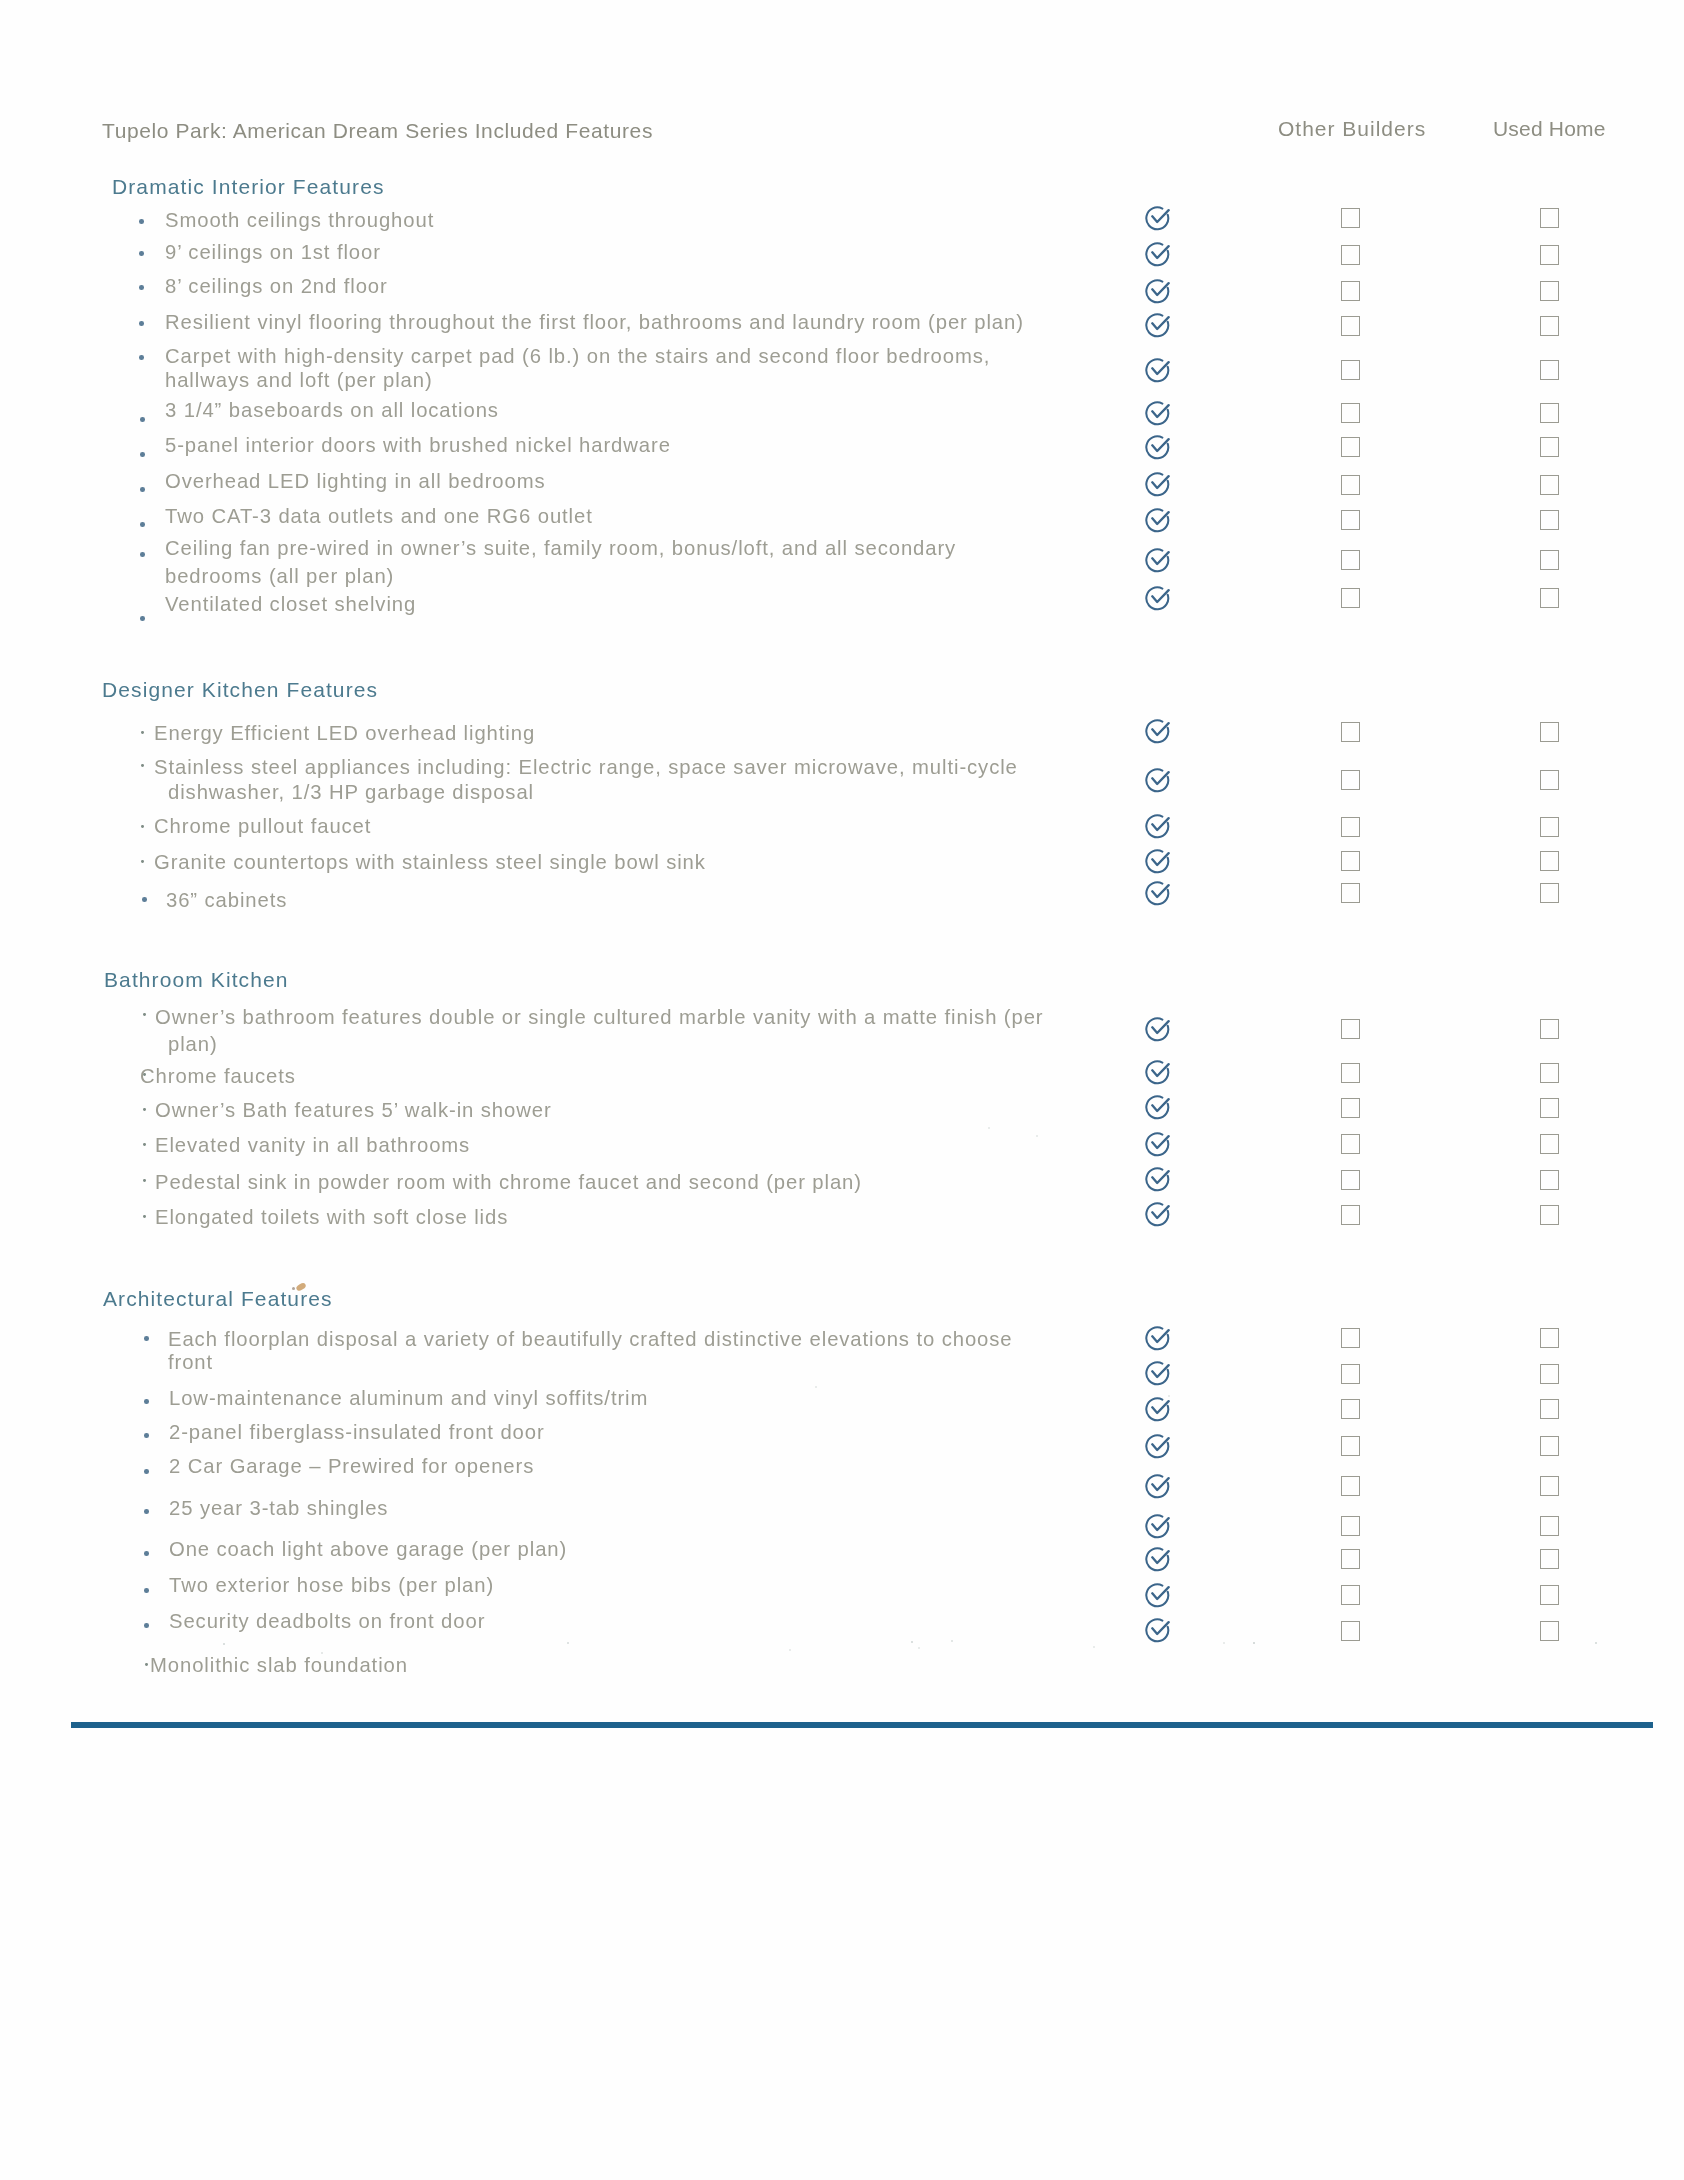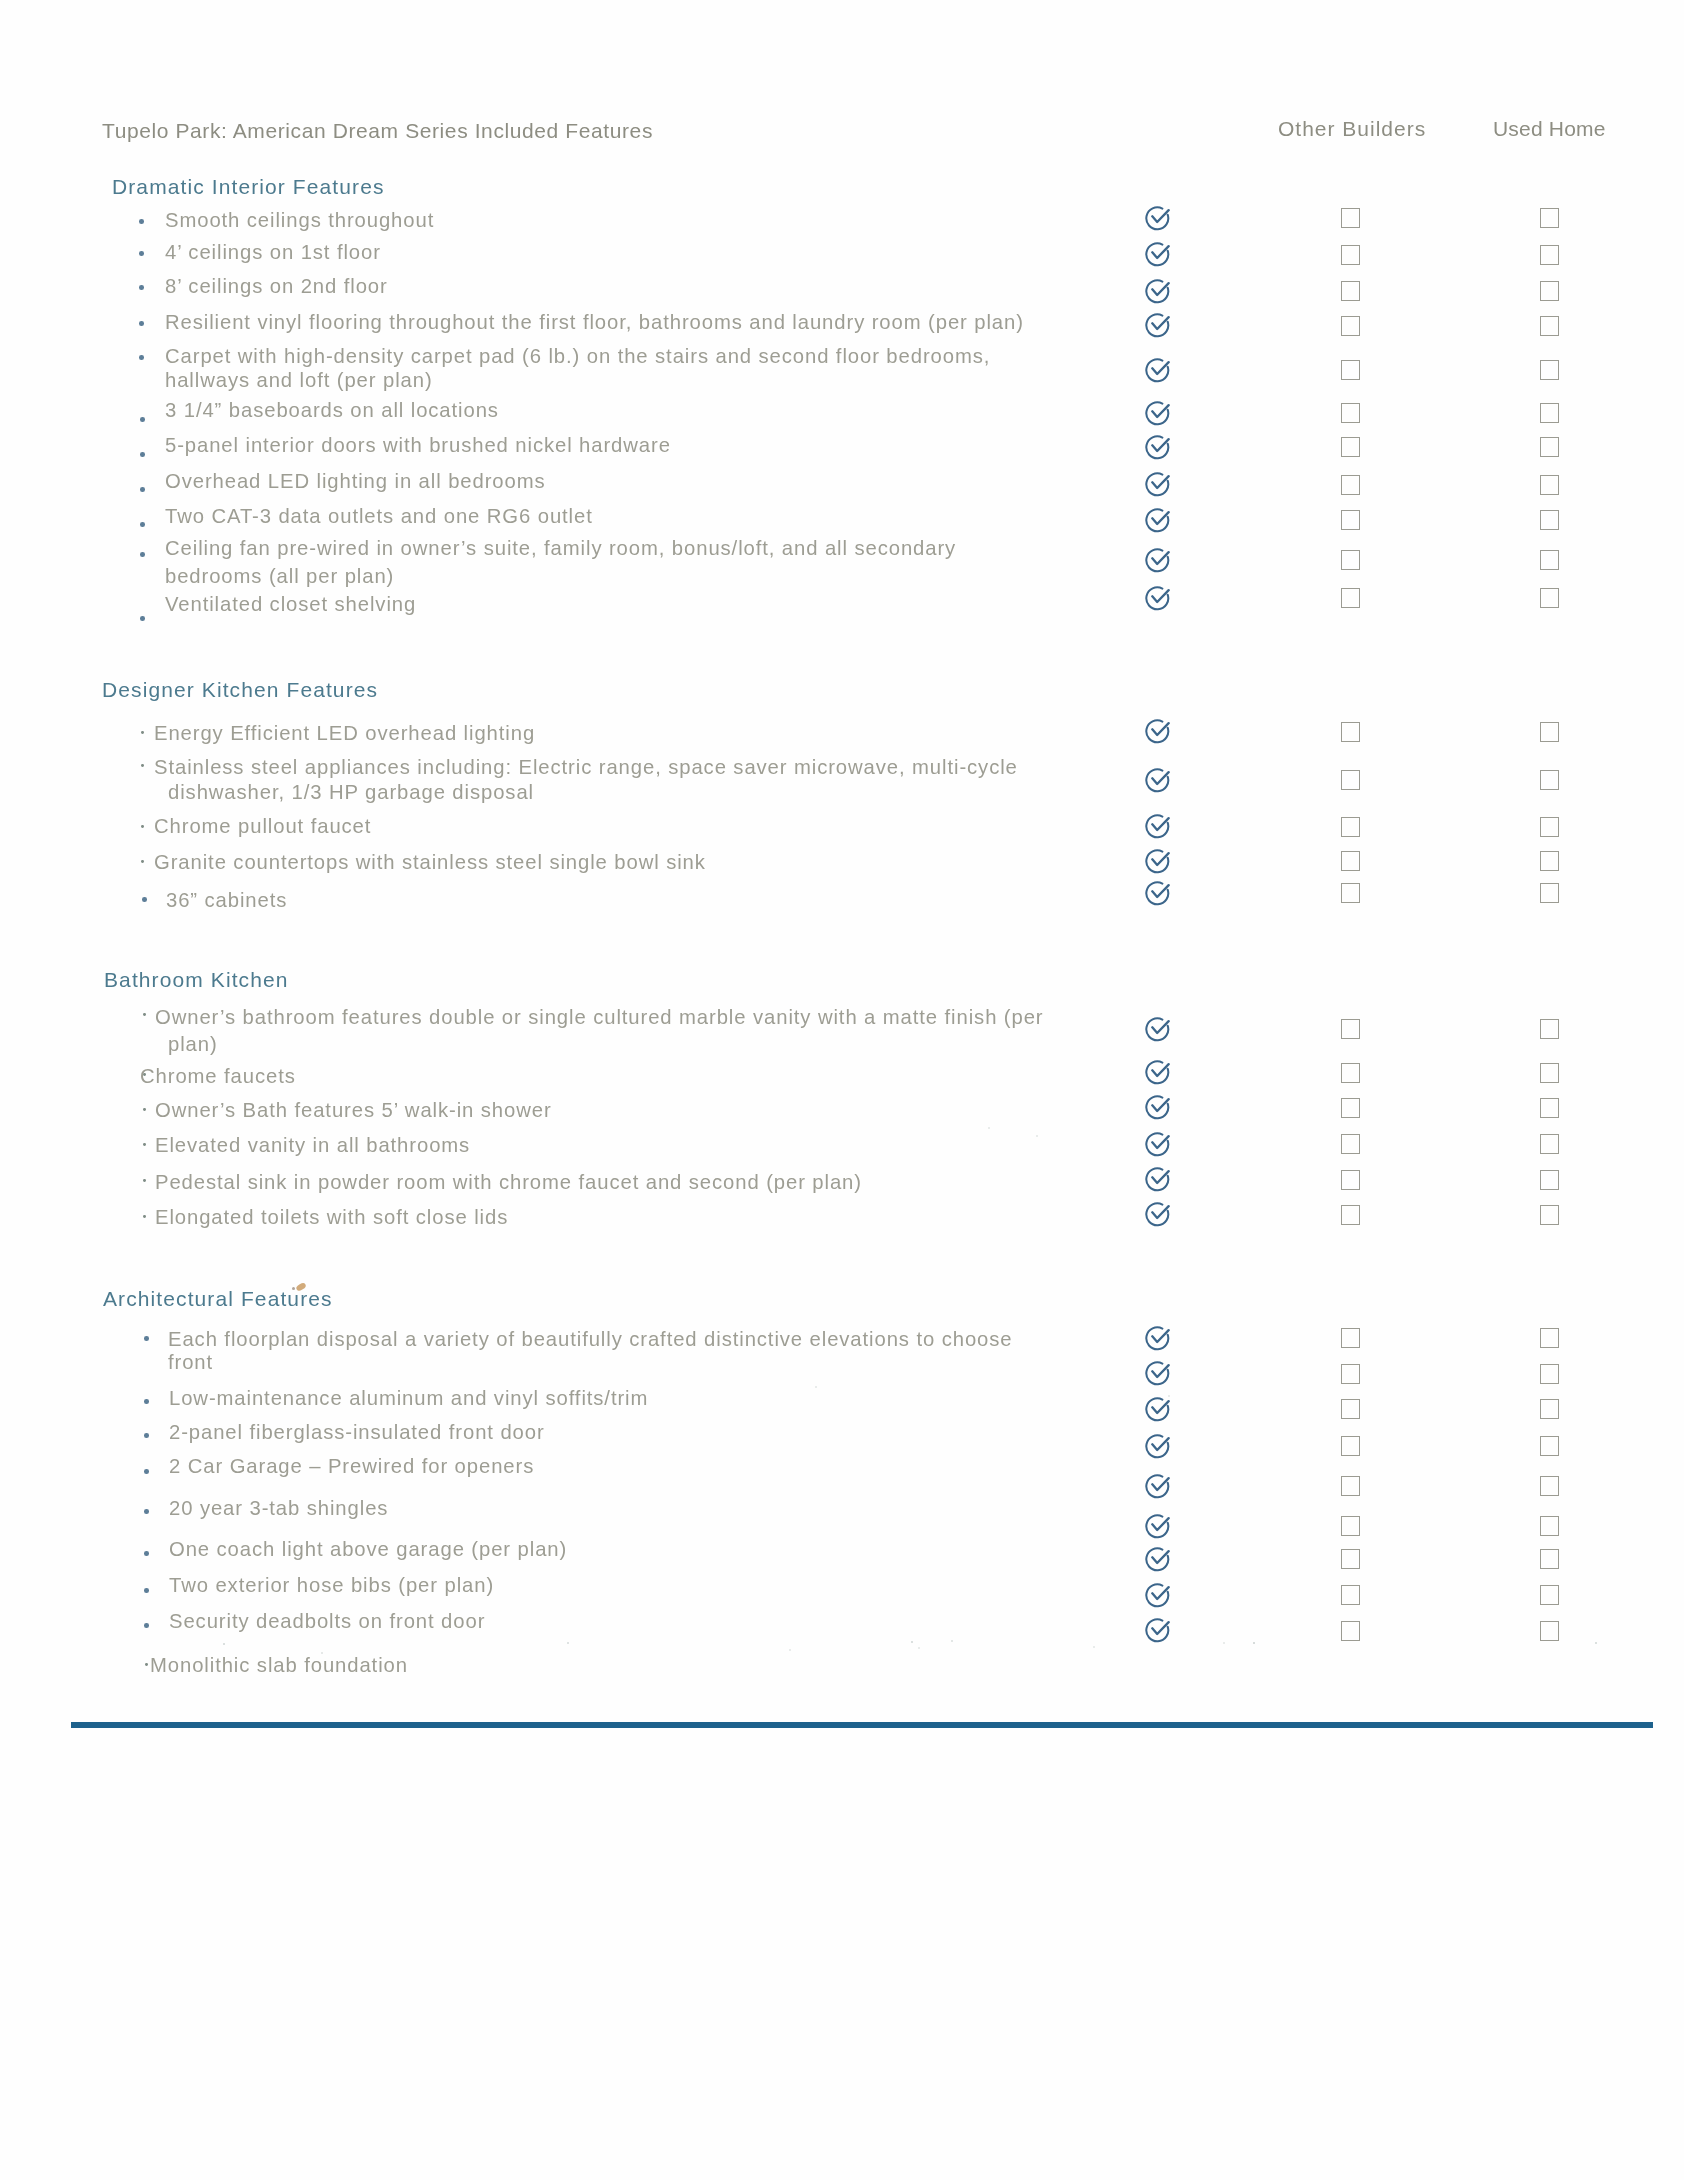--- a/index.html
+++ b/index.html
@@ -71,21 +71,21 @@
       <div class="sec-title" style="left:112px;top:176px">Dramatic Interior Features</div>
       <span class="bullet-dot" style="left:139px;top:219px"></span>
       <div class="li" style="left:165px;top:210px">Smooth ceilings throughout</div>
       <span class="chk" style="left:1145px;top:206px"><svg viewBox="0 0 26 26" width="24.6" height="24.6" aria-hidden="true">
           <path d="M23.95 9.17 A11.6 11.6 0 1 1 18.37 2.72" fill="none" stroke="#3b658a" stroke-width="2.15" stroke-linecap="round"></path>
           <path d="M7.7 10.9 L12.9 16.9 L25.0 4.4" fill="none" stroke="#3b658a" stroke-width="2.45" stroke-linecap="round" stroke-linejoin="round"></path>
         </svg></span>
       <span class="cbx" style="left:1341px;top:208px"></span>
       <span class="cbx" style="left:1540px;top:208px"></span>
       <span class="bullet-dot" style="left:139px;top:251px"></span>
-      <div class="li" style="left:165px;top:242px">4’ ceilings on 1st floor</div>
+      <div class="li" style="left:165px;top:242px">9’ ceilings on 1st floor</div>
       <span class="chk" style="left:1145px;top:242px"><svg viewBox="0 0 26 26" width="24.6" height="24.6" aria-hidden="true">
           <path d="M23.95 9.17 A11.6 11.6 0 1 1 18.37 2.72" fill="none" stroke="#3b658a" stroke-width="2.15" stroke-linecap="round"></path>
           <path d="M7.7 10.9 L12.9 16.9 L25.0 4.4" fill="none" stroke="#3b658a" stroke-width="2.45" stroke-linecap="round" stroke-linejoin="round"></path>
         </svg></span>
       <span class="cbx" style="left:1341px;top:245px"></span>
       <span class="cbx" style="left:1540px;top:245px"></span>
       <span class="bullet-dot" style="left:139px;top:285px"></span>
       <div class="li" style="left:165px;top:276px">8’ ceilings on 2nd floor</div>
       <span class="chk" style="left:1145px;top:279px"><svg viewBox="0 0 26 26" width="24.6" height="24.6" aria-hidden="true">
           <path d="M23.95 9.17 A11.6 11.6 0 1 1 18.37 2.72" fill="none" stroke="#3b658a" stroke-width="2.15" stroke-linecap="round"></path>
@@ -279,21 +279,21 @@
       <span class="cbx" style="left:1540px;top:1399px"></span>
       <span class="bullet-dot" style="left:144px;top:1469px"></span>
       <div class="li" style="left:169px;top:1456px">2 Car Garage – Prewired for openers</div>
       <span class="chk" style="left:1145px;top:1434px"><svg viewBox="0 0 26 26" width="24.6" height="24.6" aria-hidden="true">
           <path d="M23.95 9.17 A11.6 11.6 0 1 1 18.37 2.72" fill="none" stroke="#3b658a" stroke-width="2.15" stroke-linecap="round"></path>
           <path d="M7.7 10.9 L12.9 16.9 L25.0 4.4" fill="none" stroke="#3b658a" stroke-width="2.45" stroke-linecap="round" stroke-linejoin="round"></path>
         </svg></span>
       <span class="cbx" style="left:1341px;top:1436px"></span>
       <span class="cbx" style="left:1540px;top:1436px"></span>
       <span class="bullet-dot" style="left:144px;top:1509px"></span>
-      <div class="li" style="left:169px;top:1498px">20 year 3-tab shingles</div>
+      <div class="li" style="left:169px;top:1498px">25 year 3-tab shingles</div>
       <span class="chk" style="left:1145px;top:1474px"><svg viewBox="0 0 26 26" width="24.6" height="24.6" aria-hidden="true">
           <path d="M23.95 9.17 A11.6 11.6 0 1 1 18.37 2.72" fill="none" stroke="#3b658a" stroke-width="2.15" stroke-linecap="round"></path>
           <path d="M7.7 10.9 L12.9 16.9 L25.0 4.4" fill="none" stroke="#3b658a" stroke-width="2.45" stroke-linecap="round" stroke-linejoin="round"></path>
         </svg></span>
       <span class="cbx" style="left:1341px;top:1476px"></span>
       <span class="cbx" style="left:1540px;top:1476px"></span>
       <span class="bullet-dot" style="left:144px;top:1551px"></span>
       <div class="li" style="left:169px;top:1539px">One coach light above garage (per plan)</div>
       <span class="chk" style="left:1145px;top:1514px"><svg viewBox="0 0 26 26" width="24.6" height="24.6" aria-hidden="true">
           <path d="M23.95 9.17 A11.6 11.6 0 1 1 18.37 2.72" fill="none" stroke="#3b658a" stroke-width="2.15" stroke-linecap="round"></path>

